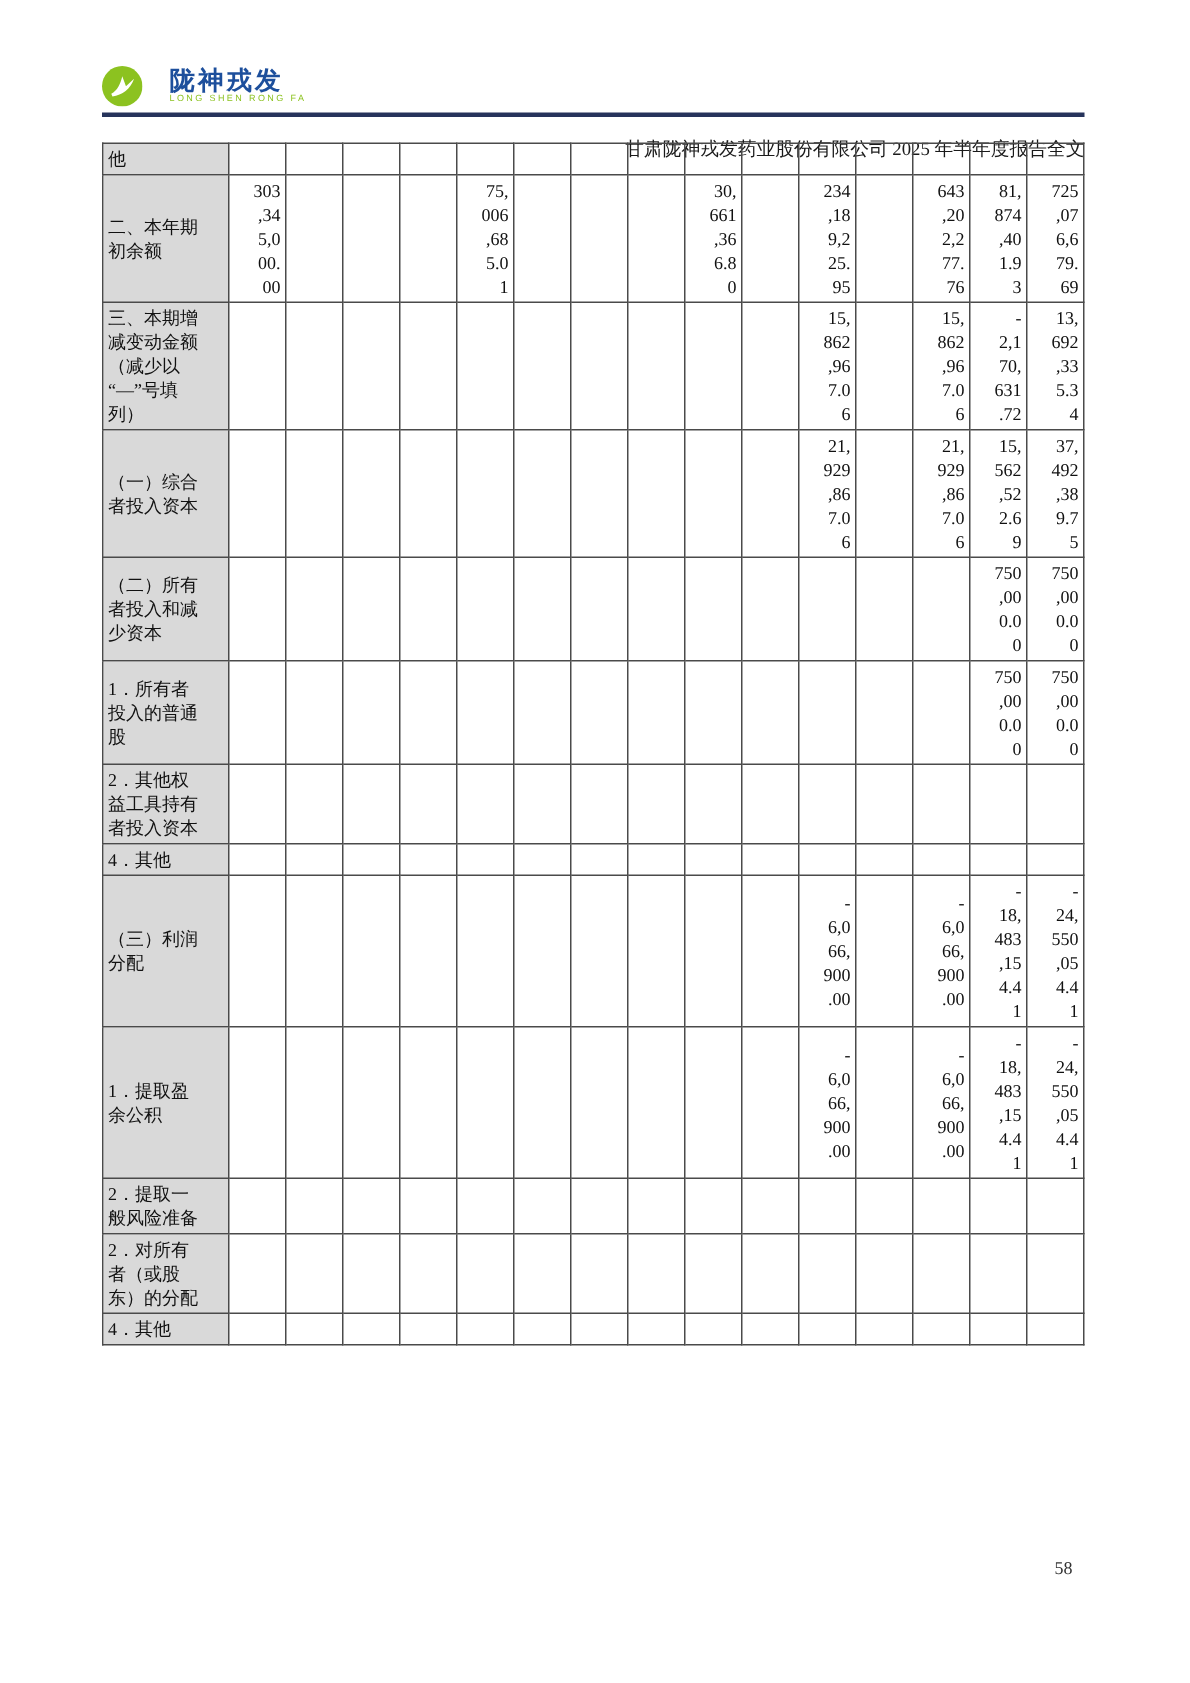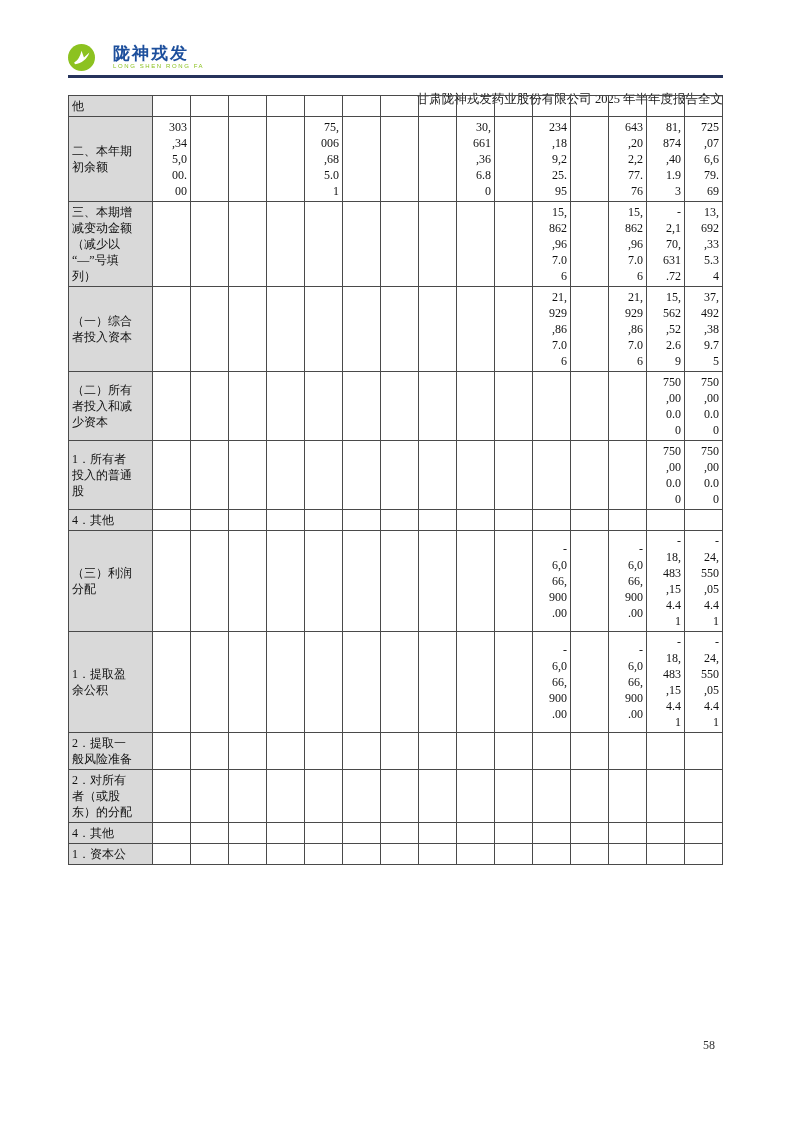--- a/index.html
+++ b/index.html
@@ -282,20 +282,40 @@
           <td class="num-cell">750
 ,00
 0.0
 0</td>
           <td class="num-cell">750
 ,00
 0.0
 0</td>
         </tr>
         <tr>
+          <td class="label-cell">2．其他权
+益工具持有
+者投入资本</td>
+          <td class="num-cell"></td>
+          <td class="num-cell"></td>
+          <td class="num-cell"></td>
+          <td class="num-cell"></td>
+          <td class="num-cell"></td>
+          <td class="num-cell"></td>
+          <td class="num-cell"></td>
+          <td class="num-cell"></td>
+          <td class="num-cell"></td>
+          <td class="num-cell"></td>
+          <td class="num-cell"></td>
+          <td class="num-cell"></td>
+          <td class="num-cell"></td>
+          <td class="num-cell"></td>
+          <td class="num-cell"></td>
+        </tr>
+        <tr>
           <td class="label-cell">4．其他</td>
           <td class="num-cell"></td>
           <td class="num-cell"></td>
           <td class="num-cell"></td>
           <td class="num-cell"></td>
           <td class="num-cell"></td>
           <td class="num-cell"></td>
           <td class="num-cell"></td>
           <td class="num-cell"></td>
           <td class="num-cell"></td>
@@ -430,36 +450,18 @@
           <td class="num-cell"></td>
           <td class="num-cell"></td>
           <td class="num-cell"></td>
           <td class="num-cell"></td>
           <td class="num-cell"></td>
           <td class="num-cell"></td>
           <td class="num-cell"></td>
           <td class="num-cell"></td>
           <td class="num-cell"></td>
         </tr>
-        <tr>
-          <td class="label-cell">1．资本公</td>
-          <td class="num-cell"></td>
-          <td class="num-cell"></td>
-          <td class="num-cell"></td>
-          <td class="num-cell"></td>
-          <td class="num-cell"></td>
-          <td class="num-cell"></td>
-          <td class="num-cell"></td>
-          <td class="num-cell"></td>
-          <td class="num-cell"></td>
-          <td class="num-cell"></td>
-          <td class="num-cell"></td>
-          <td class="num-cell"></td>
-          <td class="num-cell"></td>
-          <td class="num-cell"></td>
-          <td class="num-cell"></td>
-        </tr>
       </tbody>
   </table>
 
   <div class="page-number">58</div>
 
 </div>
 
 </body></html>

